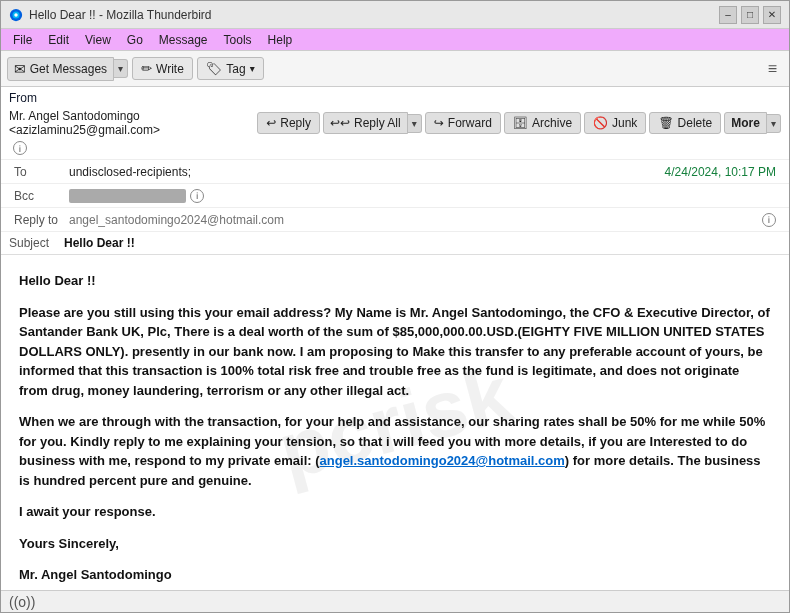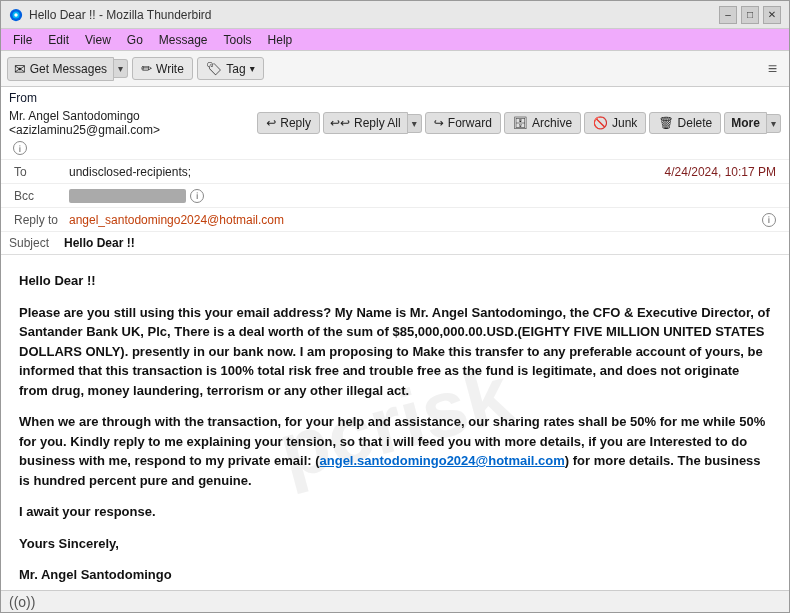--- a/index.html
+++ b/index.html
@@ -139,26 +139,26 @@
       flex-shrink: 0;
       font-size: 12px;
     }
 
     .header-value {
       color: #222;
       flex: 1;
     }
 
     .header-value a {
-      color: #c2410c;
+      color: #737373;
       text-decoration: none;
     }
 
     .header-date {
-      color: #7f1d1d;
+      color: #15803d;
       font-size: 12px;
       margin-left: auto;
     }
 
     .header-bcc-blur {
       background: #aaa;
       color: transparent;
       border-radius: 2px;
       padding: 1px 4px;
       font-size: 11px;

